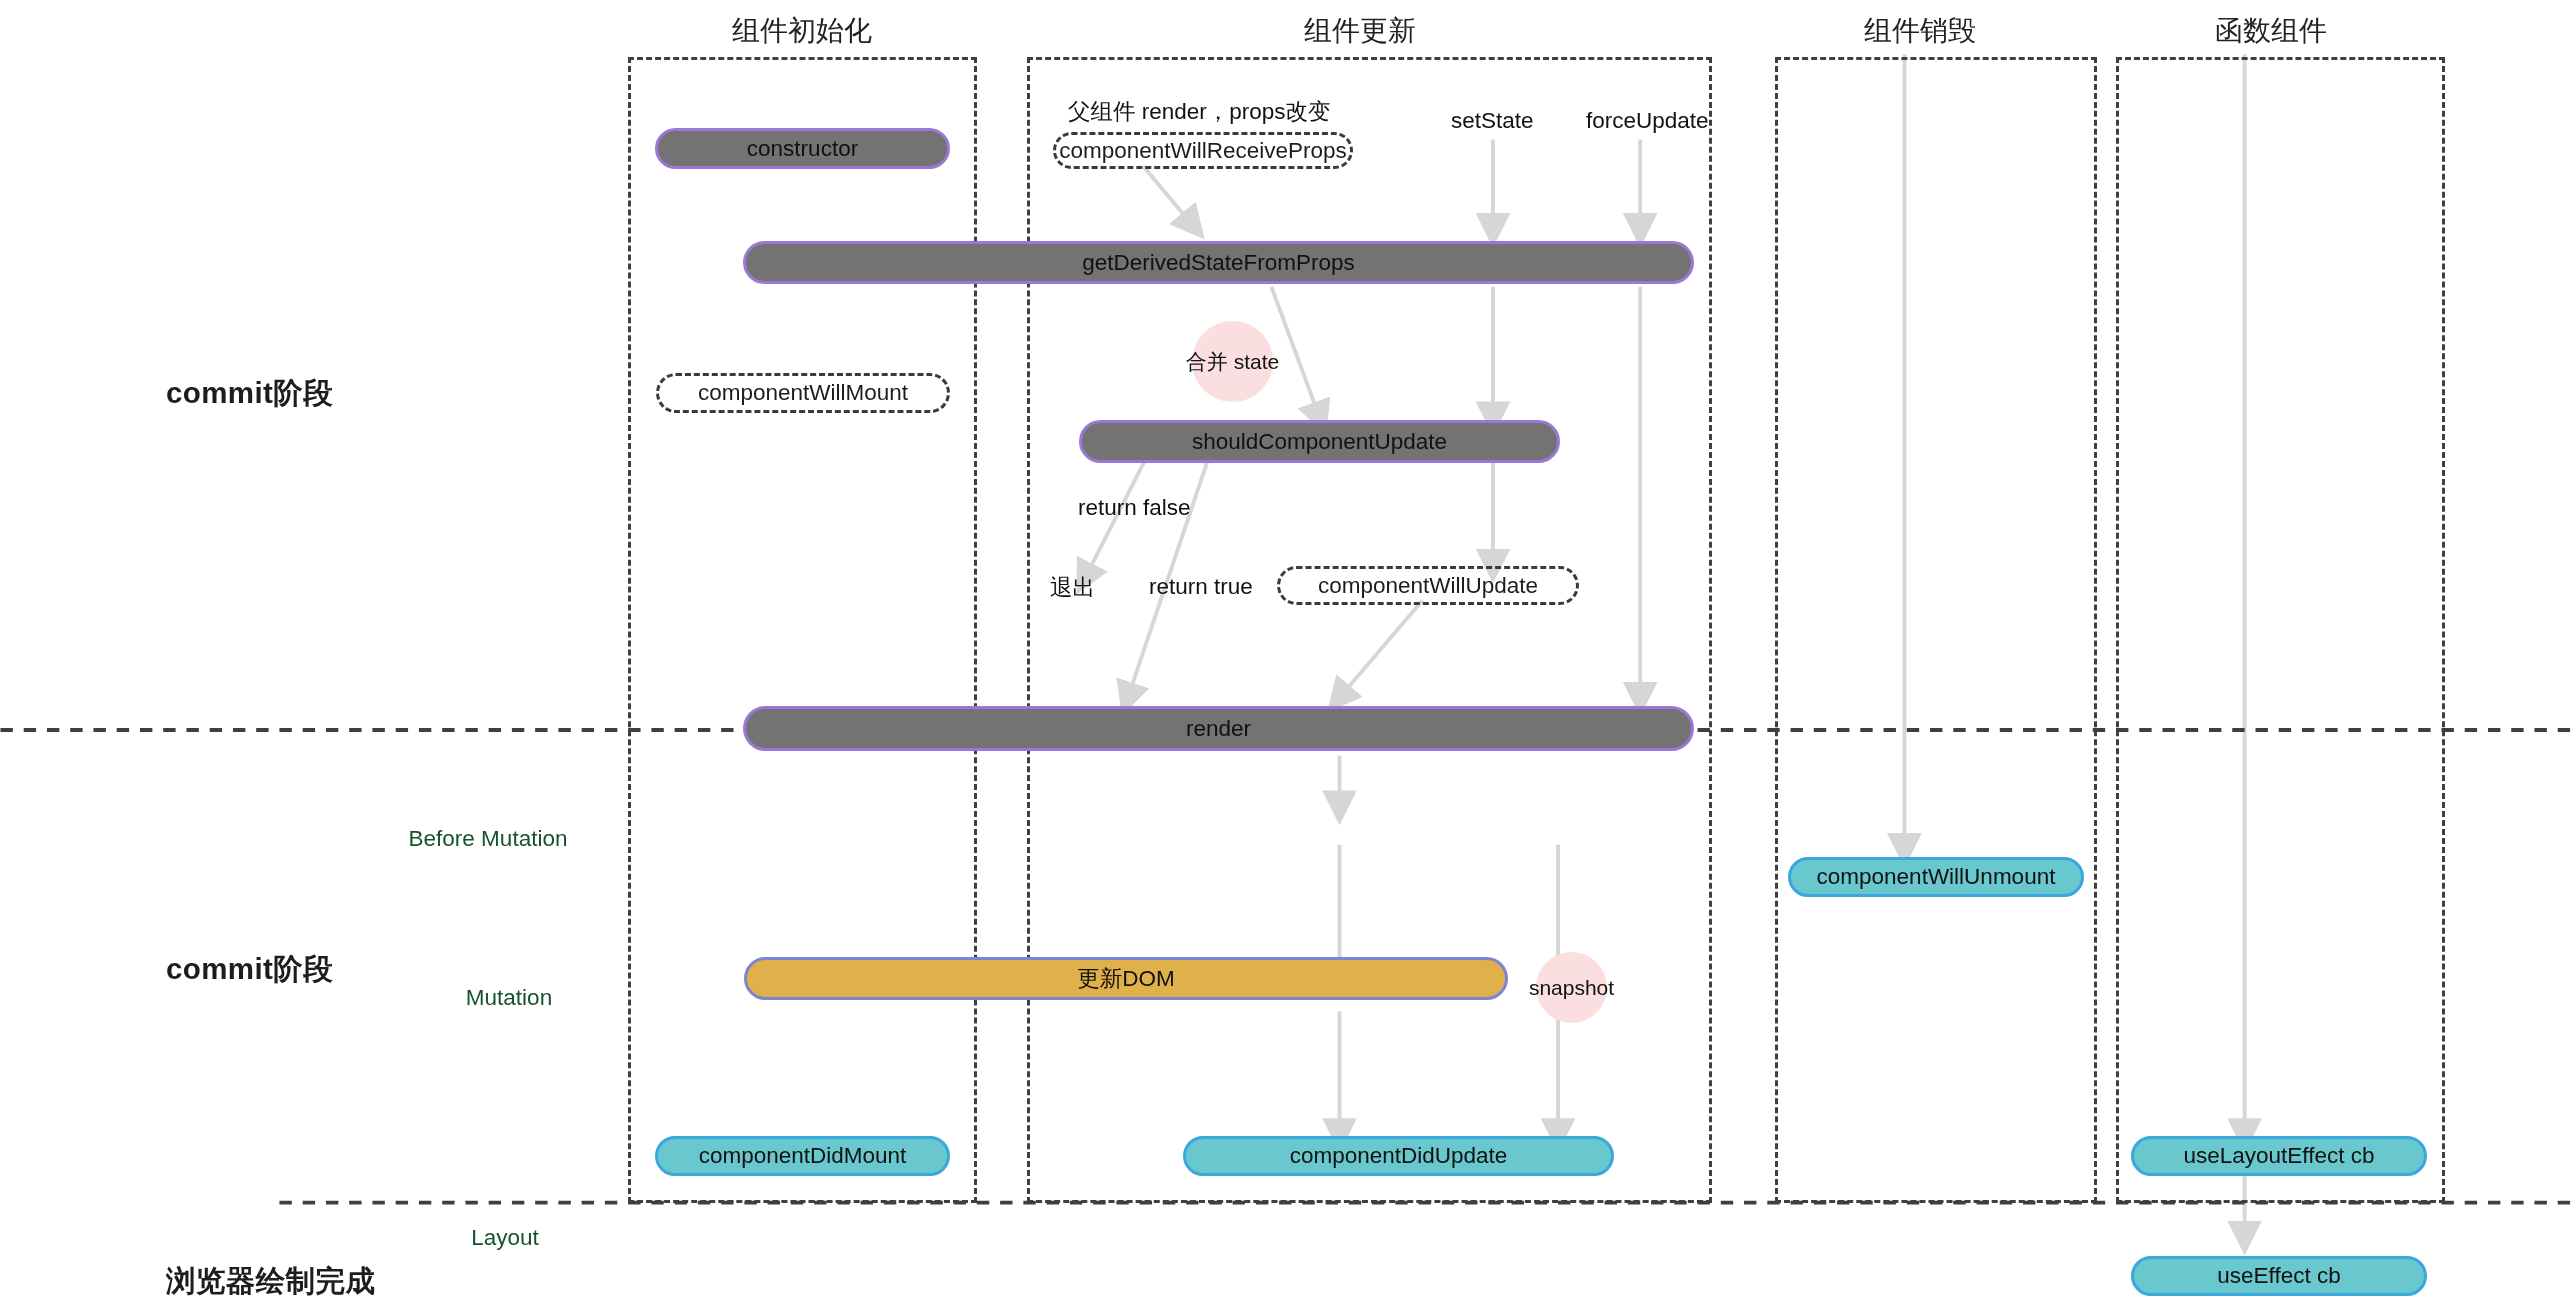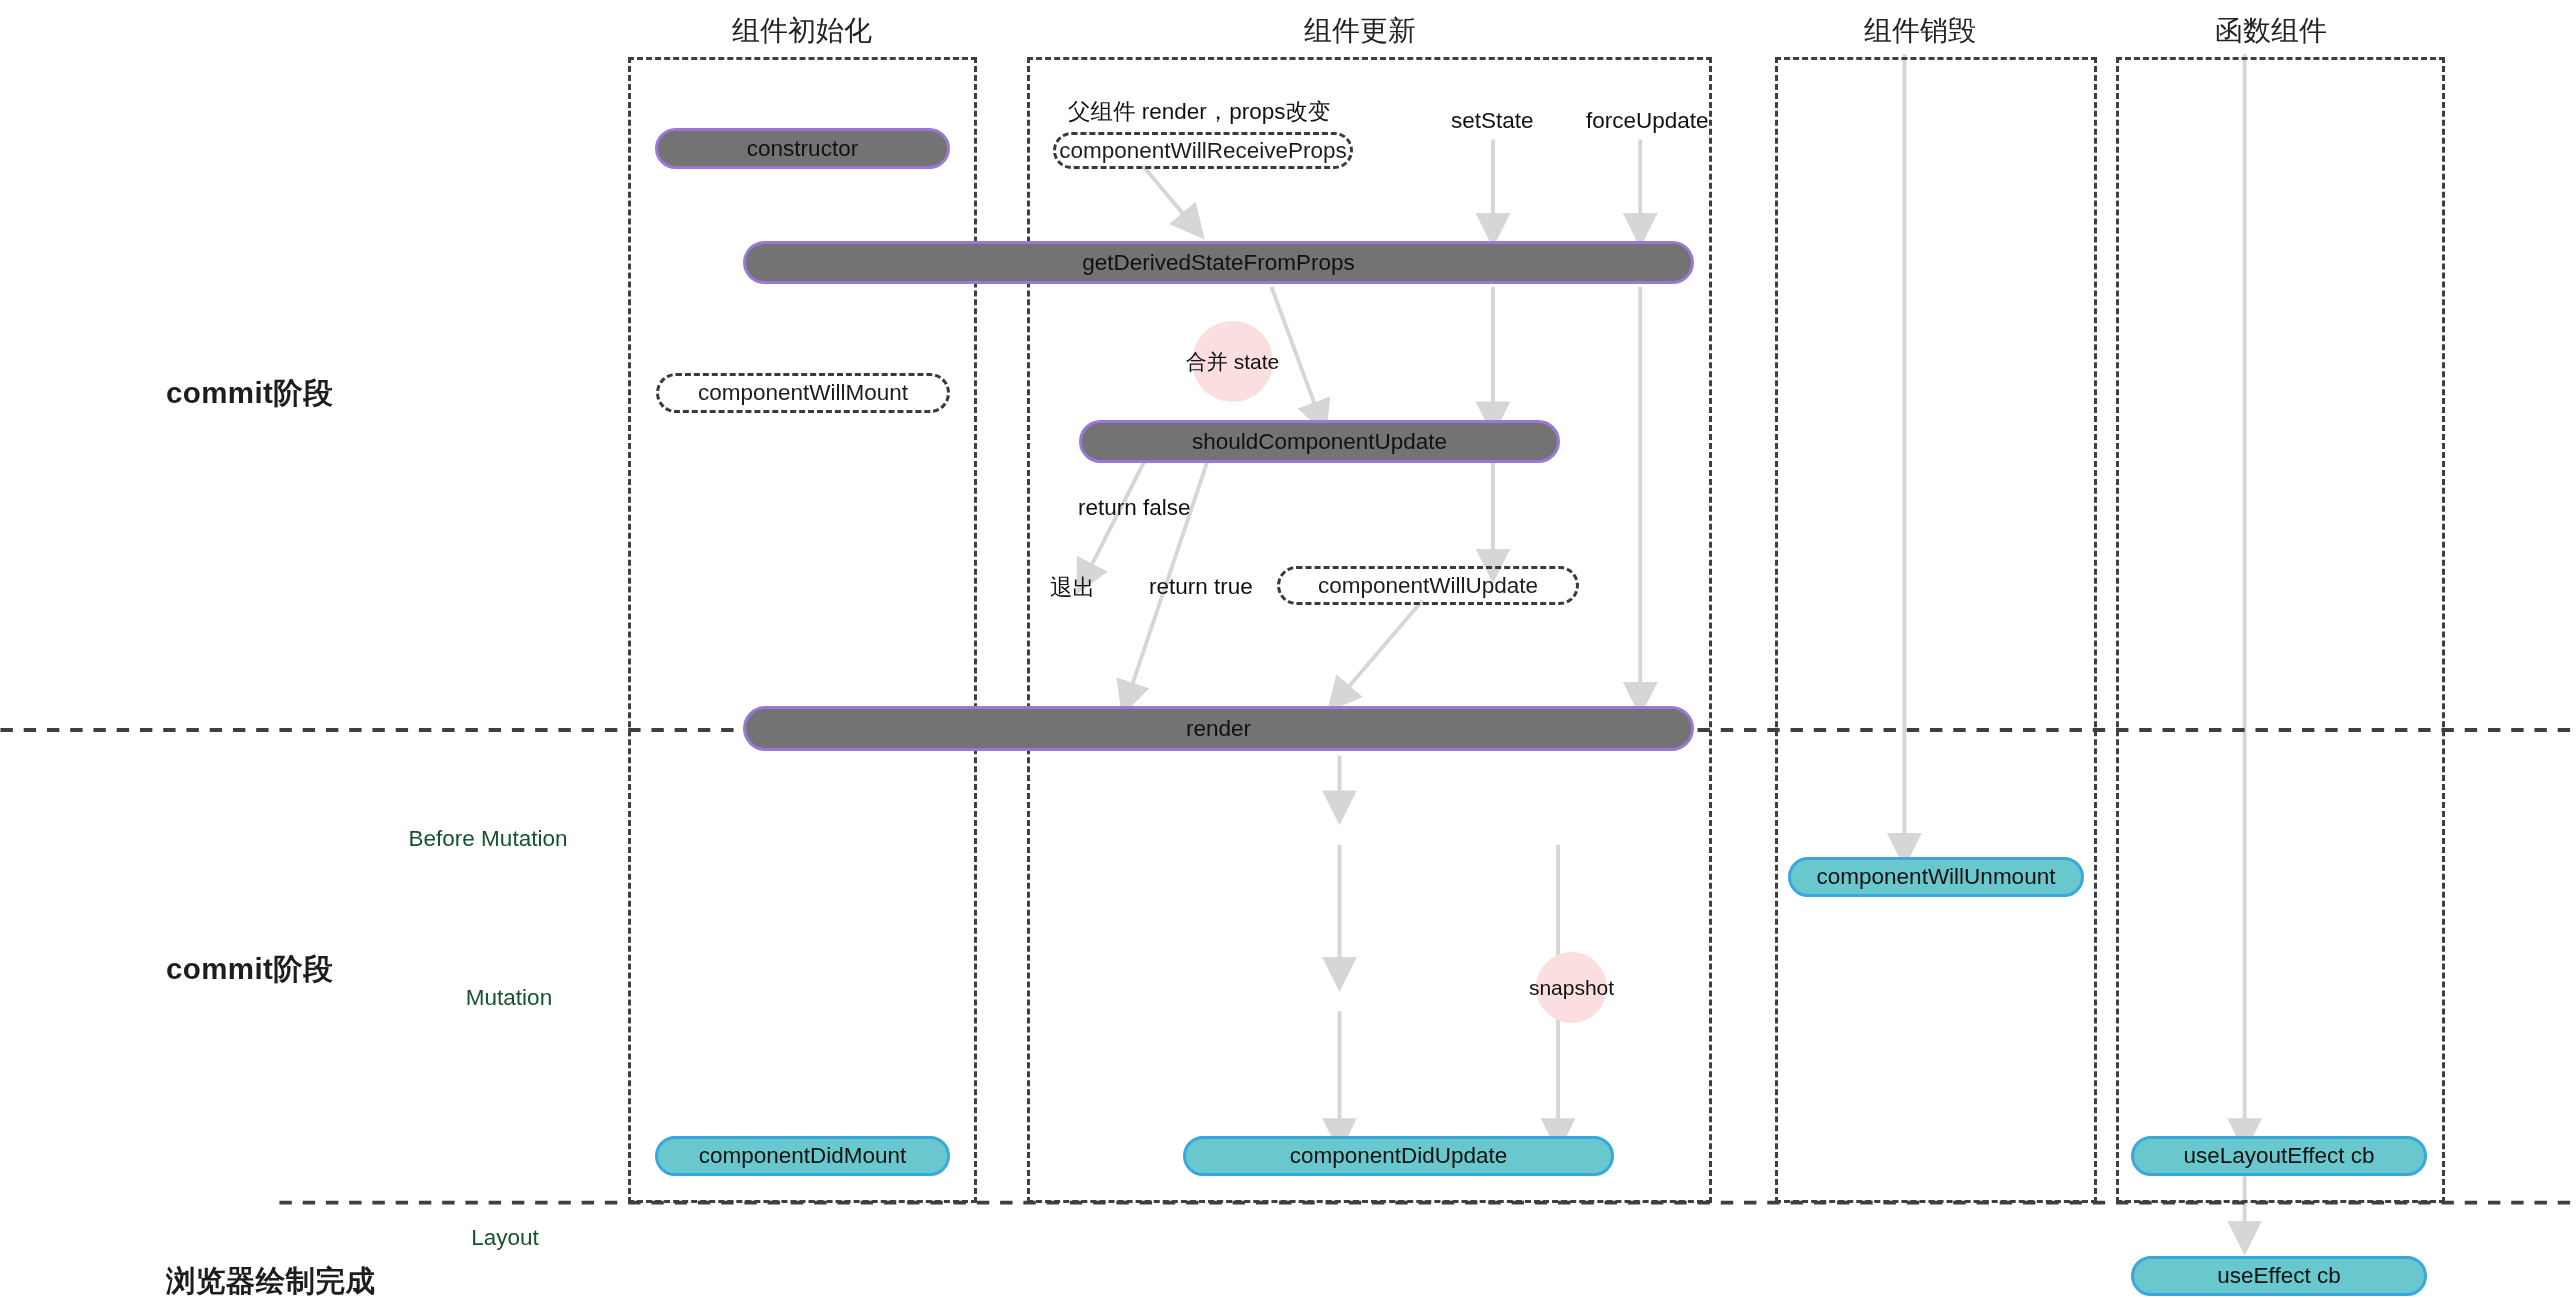--- a/index.html
+++ b/index.html
@@ -186,20 +186,21 @@
 
   <div class="node green" style="left:743px; top:241px; width:951px; height:43px;">getDerivedStateFromProps</div>
 
   <div class="node green" style="left:1079px; top:420px; width:481px; height:43px;">shouldComponentUpdate</div>
 
   <div class="node dashed" style="left:1277px; top:566px; width:302px; height:39px;">componentWillUpdate</div>
 
   <div class="node green" style="left:743px; top:706px; width:951px; height:45px;">render</div>
 
 
+  <div class="node orange" style="left:744px; top:957px; width:764px; height:43px;">更新DOM</div>
 
   <div class="node teal" style="left:655px; top:1136px; width:295px; height:40px;">componentDidMount</div>
 
   <div class="node teal" style="left:1183px; top:1136px; width:431px; height:40px;">componentDidUpdate</div>
 
   <div class="node teal" style="left:1788px; top:857px; width:296px; height:40px;">componentWillUnmount</div>
 
   <div class="node teal" style="left:2131px; top:1136px; width:296px; height:40px;">useLayoutEffect cb</div>
 
   <div class="node teal" style="left:2131px; top:1256px; width:296px; height:40px;">useEffect cb</div>

